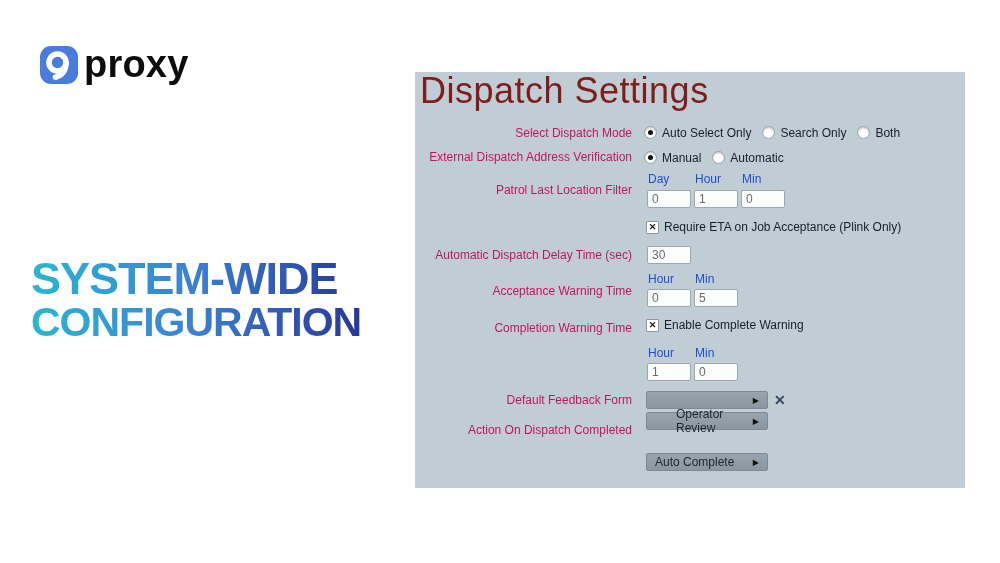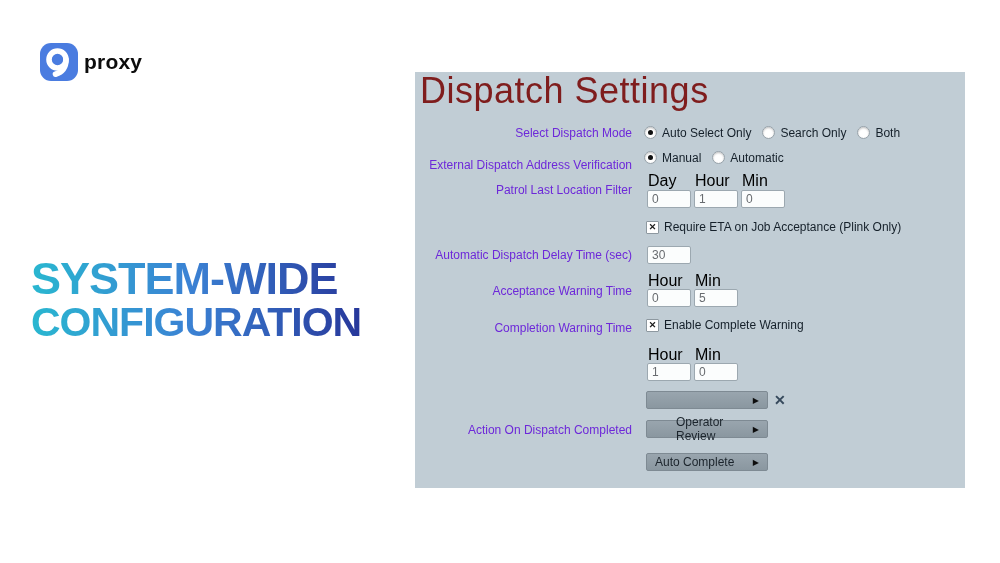--- a/index.html
+++ b/index.html
@@ -7,42 +7,42 @@
   body {
     background:#ffffff;
     font-family:"Liberation Sans", sans-serif;
     position:relative;
     overflow:hidden;
   }
 
   
   .logo { position:absolute; left:40px; top:43px; display:flex; align-items:center; gap:6px; }
   .logo-icon { width:38px; height:38px; display:block; }
-  .logo-text { font-size:21px; font-weight:700; color:#0c0c0c; letter-spacing:0.2px; }
+  .logo-text { font-size:38px; font-weight:700; color:#0c0c0c; letter-spacing:0.2px; }
 
   
   .headline { position:absolute; left:31px; top:256px; font-weight:800; line-height:1.02; }
   .headline span { display:block; letter-spacing:-1px; }
   .headline .l1 { font-size:45px; }
   .headline .l2 { font-size:41px; }
   .grad { color:#2b56b0; }
   @supports ((-webkit-background-clip:text) or (background-clip:text)) {
     .grad {
       background:linear-gradient(90deg,#29b7d0 0%,#3b82d4 48%,#27379a 100%);
       -webkit-background-clip:text; background-clip:text;
       color:transparent;
     }
   }
 
   
   .panel { position:absolute; left:415px; top:72px; width:550px; height:416px; background:#c1cdd5; }
   .panel-title { position:absolute; left:5px; top:-2px; font-size:36px; font-weight:400; color:#7f1d1d; letter-spacing:0.5px; }
 
-  .row-label { position:absolute; left:0; width:217px; text-align:right; font-size:12px; color:#6d28d9; }
-  .col-heads { position:absolute; left:233px; display:flex; font-size:16px; color:#000000; }
+  .row-label { position:absolute; left:0; width:217px; text-align:right; font-size:12px; color:#be185d; }
+  .col-heads { position:absolute; left:233px; display:flex; font-size:12px; color:#1d4ed8; }
   .col-heads span { width:47px; }
   .inputs-row { position:absolute; left:232px; display:flex; gap:3px; }
   .num-input {
     width:44px; height:18px;
     border:1px solid #9ca8b0; border-radius:2px;
     background:#fbfdfd; color:#686c70;
     font-size:12px; font-family:"Liberation Sans", sans-serif;
     padding:0 0 0 4px; outline:none;
   }
 
@@ -101,21 +101,21 @@
     <div class="radio-item">
       <span class="radio"></span>
       <span>Search Only</span>
     </div>
     <div class="radio-item">
       <span class="radio"></span>
       <span>Both</span>
     </div>
   </div>
 
-  <div class="row-label" style="top:86px;">External Dispatch Address Verification</div>
+  <div class="row-label" style="top:78px;">External Dispatch Address Verification</div>
   <div class="radio-row" style="top:79px;">
     <div class="radio-item">
       <span class="radio on"></span>
       <span>Manual</span>
     </div>
     <div class="radio-item">
       <span class="radio"></span>
       <span>Automatic</span>
     </div>
   </div>
@@ -159,28 +159,29 @@
   </div>
   <div class="col-heads" style="top:274px;">
     <span>Hour</span>
     <span>Min</span>
   </div>
   <div class="inputs-row" style="top:291px;">
     <input class="num-input" value="1" style="">
     <input class="num-input" value="0" style="">
   </div>
 
+  <div class="row-label" style="top:321px;">Default Feedback Form</div>
   <div class="dropdown" style="top:319px;">
     <span></span>
     <span class="dd-arrow">▶</span>
   </div>
   <span class="clear-x" style="top:321px;">✕</span>
 
   <div class="row-label" style="top:351px;">Action On Dispatch Completed</div>
-  <div class="dropdown" style="top:348px;padding-left:29px;">
+  <div class="dropdown" style="top:340px;padding-left:29px;">
     <span>Operator Review</span>
     <span class="dd-arrow">▶</span>
   </div>
 
   <div class="dropdown" style="top:381px;">
     <span>Auto Complete</span>
     <span class="dd-arrow">▶</span>
   </div>
 </div>
 

